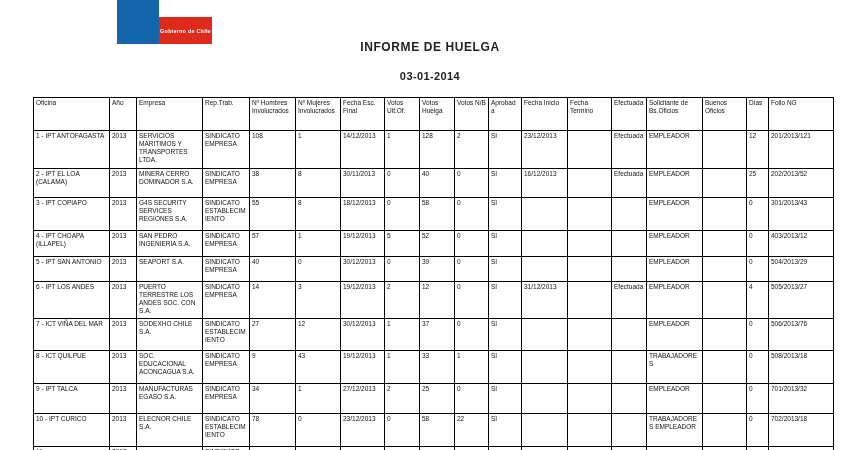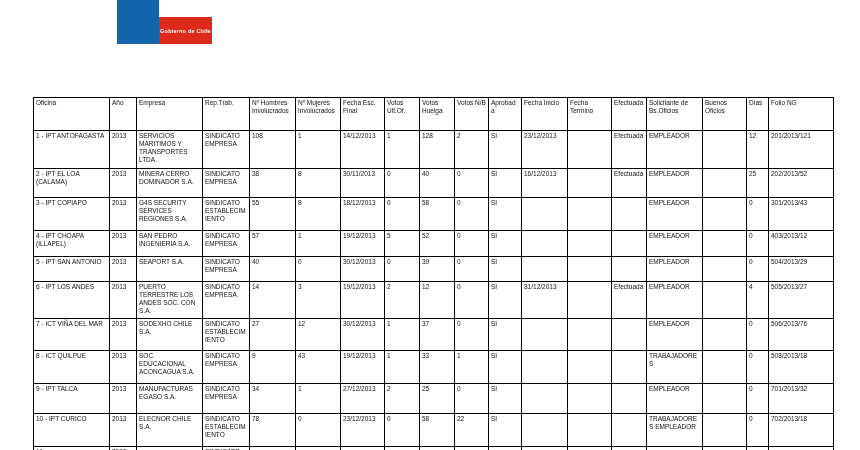--- a/index.html
+++ b/index.html
@@ -49,20 +49,22 @@
 
 <div class="page">
 
   <div class="logo">
     <div class="logo-blue"></div>
     <div class="logo-red">
       <span>Gobierno de Chile</span>
     </div>
   </div>
 
+  <div class="title">INFORME DE HUELGA</div>
+  <div class="docdate">03-01-2014</div>
 
   <table>
     <colgroup>
         <col class="c0">
         <col class="c1">
         <col class="c2">
         <col class="c3">
         <col class="c4">
         <col class="c5">
         <col class="c6">

